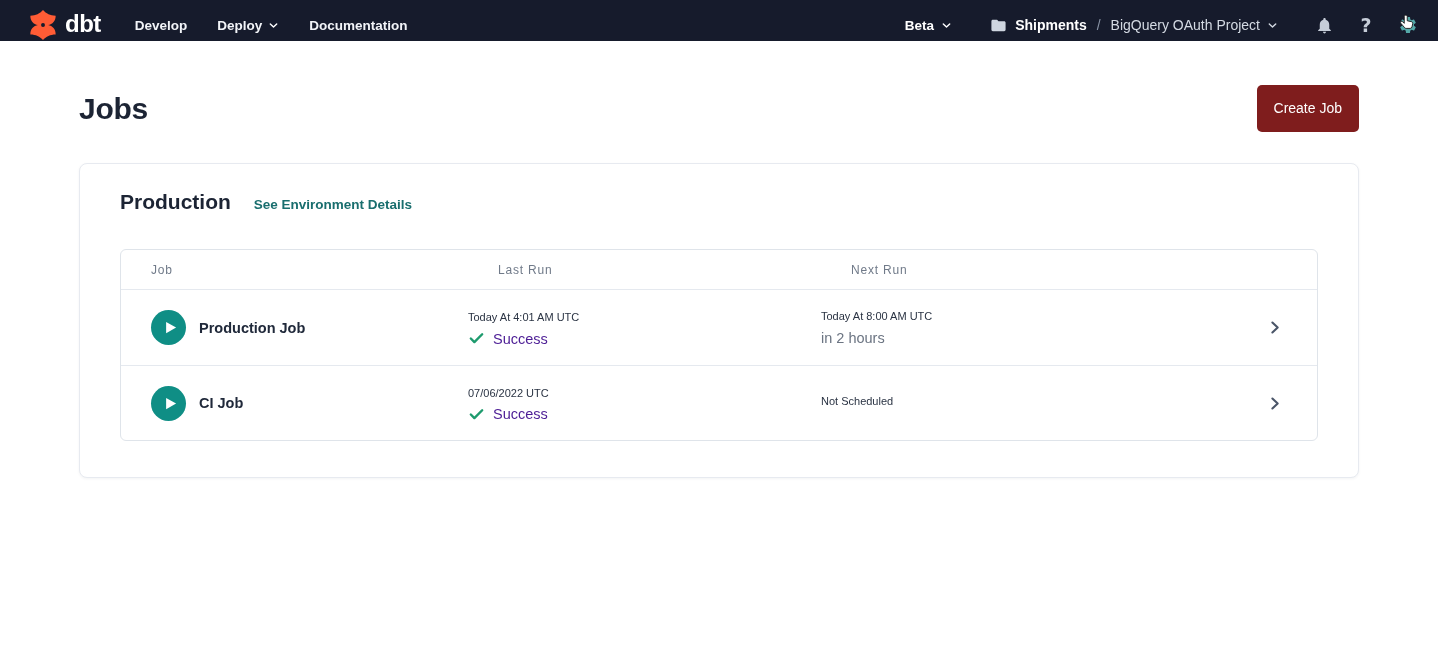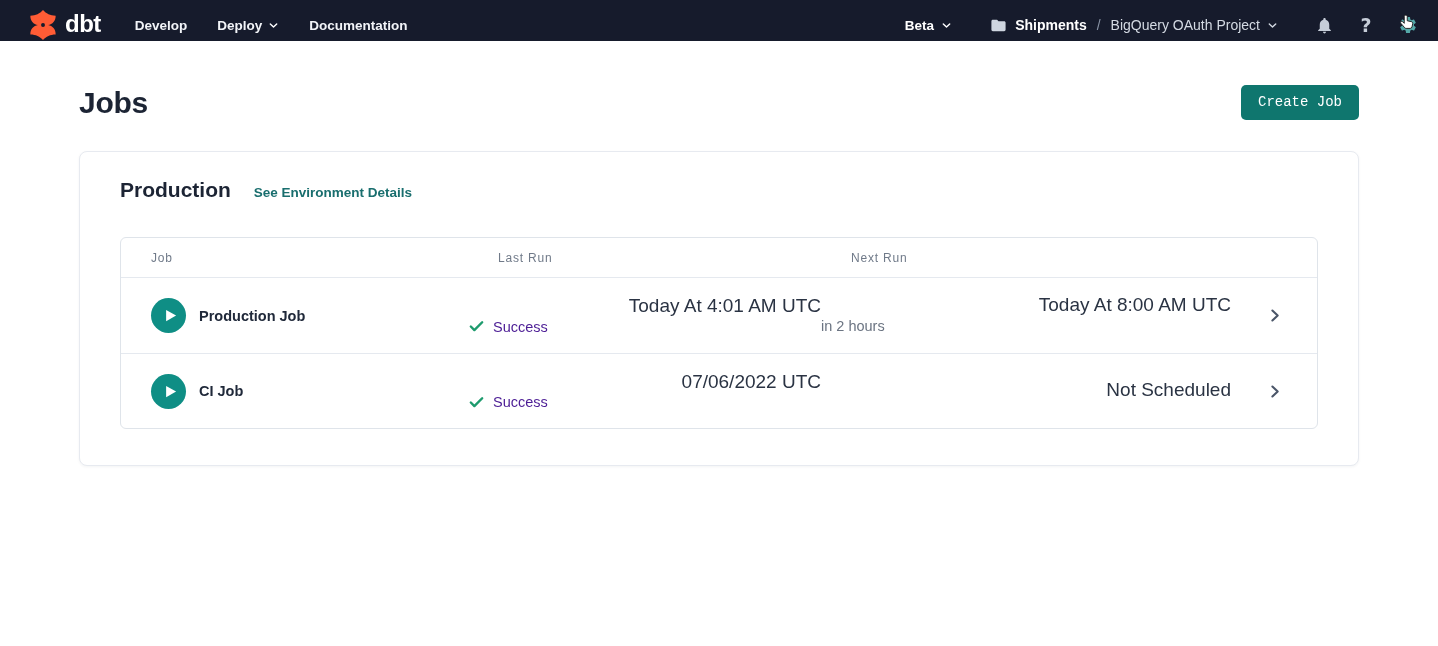--- a/index.html
+++ b/index.html
@@ -26,22 +26,22 @@
   .nav-icon-btn { width:24px; height:24px; display:flex; align-items:center; justify-content:center; cursor:pointer; }
   .bell-icon { width:19px; height:19px; }
   .q-icon { color:#c6cdd8; font-size:19px; font-weight:bold; font-family:"DejaVu Sans",sans-serif; }
   .gear-icon { width:20px; height:20px; }
   .cursor-hand { position:absolute; left:1397px; top:12px; width:20px; height:22px; z-index:50; pointer-events:none; }
 
   
   .page { padding:0 79px; }
   .title-row { display:flex; align-items:center; justify-content:space-between; margin-top:44px; }
   .page-title { font-size:30px; font-weight:bold; color:#1c2434; letter-spacing:-0.3px; }
-  .btn-primary { background:#0f766e; color:#fff; border:none; border-radius:5px;
-    font-size:14px; font-family:Liberation Mono, monospace; padding:10px 17px; cursor:pointer; line-height:1.1; }
+  .btn-primary { background:#7f1d1d; color:#fff; border:none; border-radius:5px;
+    font-size:14px; font-family:Liberation Sans, sans-serif; padding:16px 17px; cursor:pointer; line-height:1.1; }
 
   
   .card { margin-top:31px; border:1px solid #e7eaf0; border-radius:8px;
     box-shadow:0 1px 3px rgba(20,30,50,.05); padding:26px 40px 36px; background:#fff; }
   .env-row { display:flex; align-items:baseline; gap:23px; }
   .env-title { font-size:21px; font-weight:bold; color:#1c2434; }
   .env-link { font-size:13.5px; font-weight:bold; color:#196e6e; text-decoration:none; cursor:pointer; }
 
   
   .jobs-table { margin-top:35px; border:1px solid #dfe4ea; border-radius:6px; overflow:hidden; }
@@ -49,21 +49,21 @@
   .t-head { height:40px; border-bottom:1px solid #e5e9ef; }
   .t-head .th { font-size:12px; color:#707a89; letter-spacing:0.8px; padding-left:30px; }
   .t-row { height:75px; cursor:pointer; }
   .t-row + .t-row { border-top:1px solid #e5e9ef; }
   .job-cell { display:flex; align-items:center; gap:13px; padding-left:30px; }
   .play-btn { width:35px; height:35px; border-radius:50%; background:#0f8e85; display:flex;
     align-items:center; justify-content:center; flex:0 0 auto; cursor:pointer; }
   .play-tri { width:15px; height:15px; margin-left:3px; }
   .job-name { font-size:14.5px; font-weight:bold; color:#20293a; }
   .cell-stack { display:flex; flex-direction:column; justify-content:center; gap:3px; }
-  .cell-main { font-size:19px; color:#2a3343; line-height:19px;text-align:right; }
+  .cell-main { font-size:11px; color:#2a3343; line-height:19px; }
   .cell-sub { font-size:14.5px; color:#6b7482; line-height:19px; }
   .status-line { display:flex; align-items:center; gap:8px; }
   .check-icon { width:17px; height:17px; }
   .status-text { font-size:14.5px; color:#4c1d95; }
   .row-chevron { display:flex; align-items:center; justify-content:center; cursor:pointer; }
   .chev-right { width:17px; height:17px; }
 </style>
 </head>
 <body>
 

